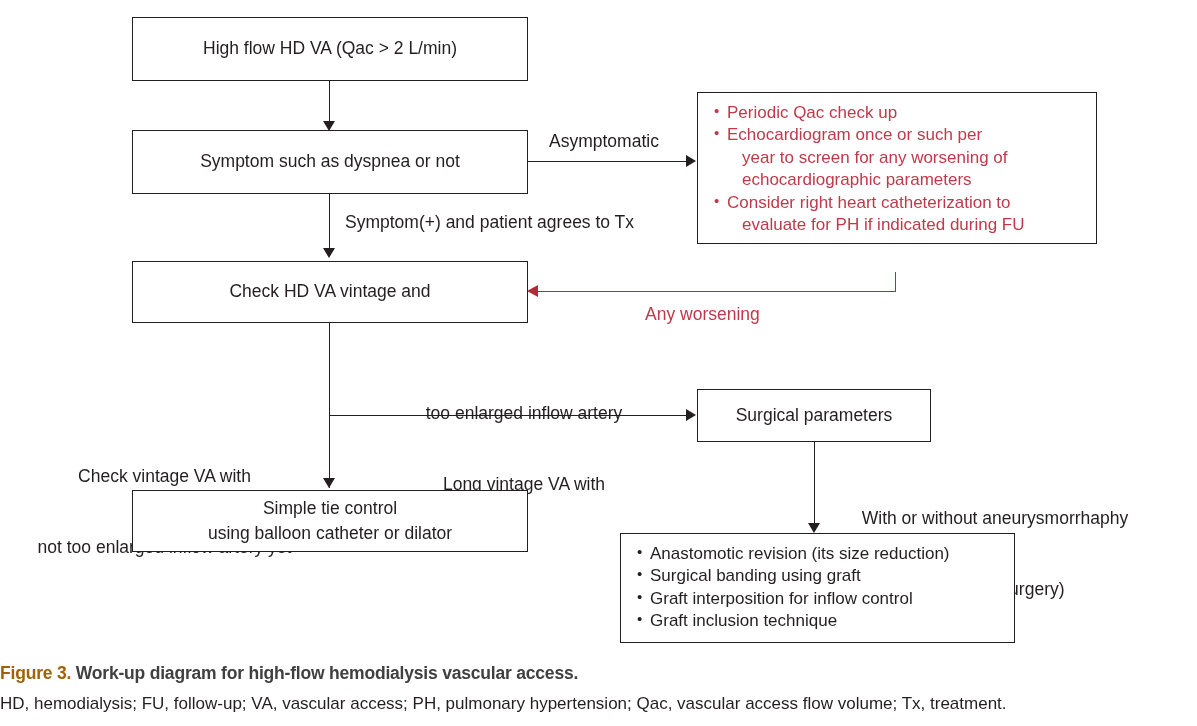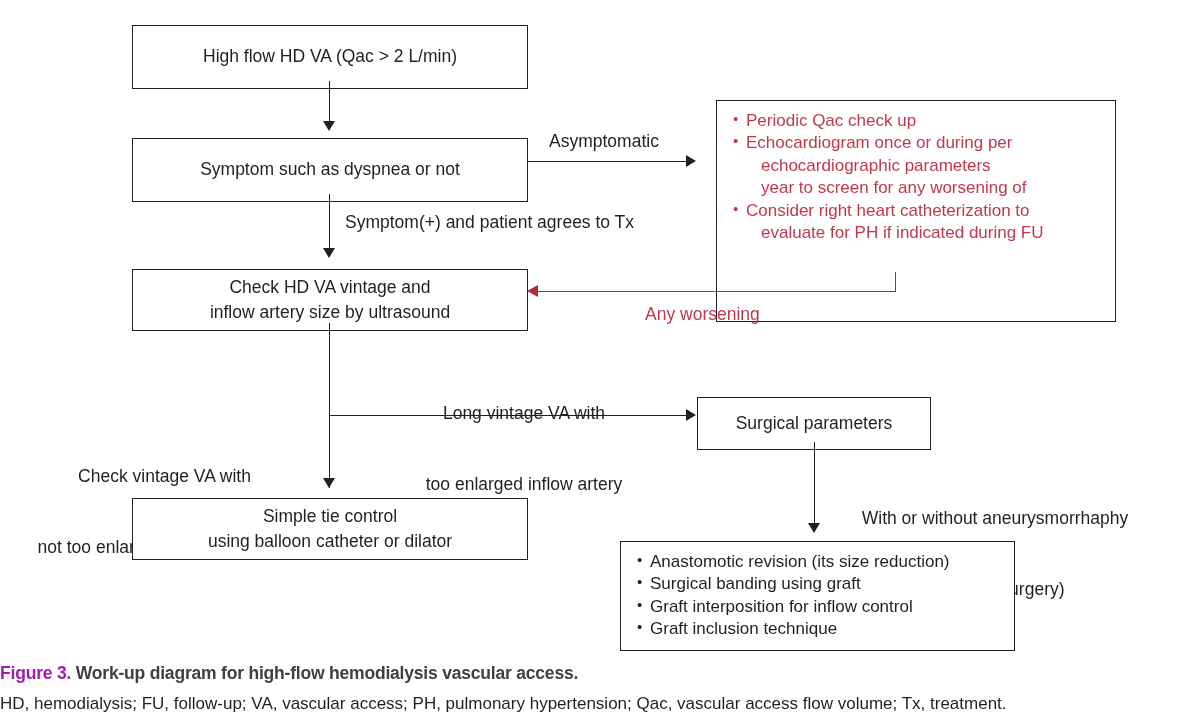--- a/index.html
+++ b/index.html
@@ -23,21 +23,20 @@
     box-sizing: border-box;
     border: 1.6px solid #231f20;
     background: #ffffff;
     display: flex;
     align-items: center;
     justify-content: flex-start;
     text-align: center;
     font-size: 17.5px;
     line-height: 1.45;
     color: #231f20;
-    margin-top: 8px;
   }
   .node .lines {
     width: 100%;
   }
   .node.listbox {
     display: block;
     text-align: left;
     padding: 9px 14px 8px 14px;
   }
   .listbox ul {
@@ -120,21 +119,21 @@
     position: absolute;
     left: 0;
     top: 663px;
     width: 1197px;
     font-size: 17.5px;
     font-weight: bold;
     letter-spacing: -0.2px;
     white-space: pre;
   }
   .caption .fig-no {
-    color: #a21caf;
+    color: #a16207;
   }
   .caption .cap-text {
     color: #404040;
   }
   .footnote {
     position: absolute;
     left: 0;
     top: 694px;
     width: 1197px;
     font-size: 17px;
@@ -155,56 +154,55 @@
   <div class="arrow-down" style="left:323px; top:121px;"></div>
 
   <div class="node" style="left:132px; top:130px; width:396px; height:64px;">
     <div class="lines">Symptom such as dyspnea or not</div>
   </div>
 
   <div class="hline" style="left:528px; top:161px; width:159px;"></div>
   <div class="arrow-right" style="left:686px; top:155px;"></div>
   <div class="edge-label" style="left:549px; top:130px;">Asymptomatic</div>
 
-  <div class="node listbox red-node" style="left:716px; top:92px; width:400px; height:222px;">
+  <div class="node listbox red-node" style="left:697px; top:92px; width:400px; height:152px;">
     <ul>
       <li>Periodic Qac check up</li>
-      <li>Echocardiogram once or during per</li>
+      <li>Echocardiogram once or such per</li>
+      <li class="cont">year to screen for any worsening of</li>
       <li class="cont">echocardiographic parameters</li>
-      <li class="cont">year to screen for any worsening of</li>
       <li>Consider right heart catheterization to</li>
       <li class="cont">evaluate for PH if indicated during FU</li>
     </ul>
   </div>
 
   <div class="vline red" style="left:895px; top:272px; height:20px;"></div>
   <div class="hline red" style="left:538px; top:291px; width:358px;"></div>
   <div class="arrow-left" style="left:527px; top:285px;"></div>
   <div class="edge-label red" style="left:645px; top:303px;">Any worsening</div>
 
   <div class="vline" style="left:329px; top:194px; height:54px;"></div>
   <div class="arrow-down" style="left:323px; top:248px;"></div>
   <div class="edge-label" style="left:345px; top:211px;">Symptom(+) and patient agrees to Tx</div>
 
   <div class="node" style="left:132px; top:261px; width:396px; height:62px;">
     <div class="lines">
       <div>Check HD VA vintage and</div>
-      <div>inflow artery size by ultrasound</div>
     </div>
   </div>
 
   <div class="vline" style="left:329px; top:323px; height:165px;"></div>
   <div class="arrow-down" style="left:323px; top:478px;"></div>
 
   <div class="hline" style="left:329px; top:415px; width:358px;"></div>
   <div class="arrow-right" style="left:686px; top:409px;"></div>
 
   <div class="edge-label center" style="left:424px; top:355px; width:200px;">
+    <div>too enlarged inflow artery</div>
     <div>Long vintage VA with</div>
-    <div>too enlarged inflow artery</div>
   </div>
 
   <div class="edge-label center" style="left:12px; top:418px; width:305px;">
     <div>Check vintage VA with</div>
     <div>not too enlarged inflow artery yet</div>
   </div>
 
   <div class="node" style="left:132px; top:490px; width:396px; height:62px;">
     <div class="lines">
       <div>Simple tie control</div>

